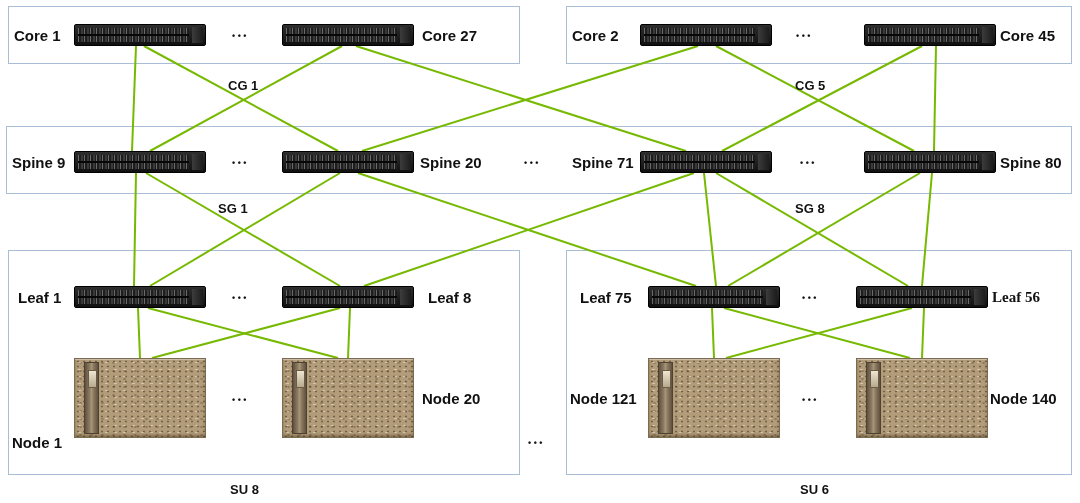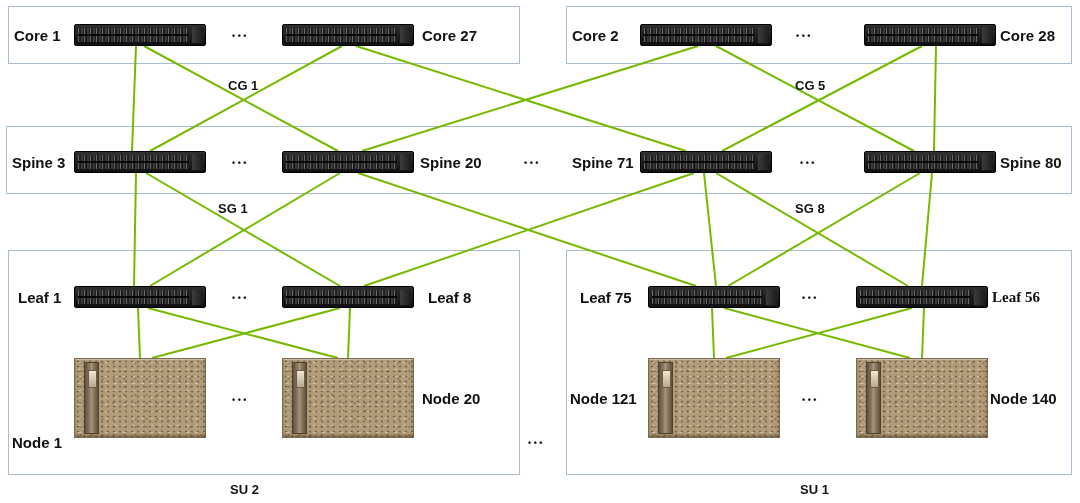--- a/index.html
+++ b/index.html
@@ -98,26 +98,26 @@
   <div class="dev-label" style="left:572px; top:27px;">Core 2</div>
   <div class="switch" style="left:640px; top:24px;">
       <div class="ports"></div>
       <div class="cap"></div>
     </div>
   <div class="dots" style="left:796px; top:31px;">•••</div>
   <div class="switch" style="left:864px; top:24px;">
       <div class="ports"></div>
       <div class="cap"></div>
     </div>
-  <div class="dev-label" style="left:1000px; top:27px;">Core 28</div>
+  <div class="dev-label" style="left:1000px; top:27px;">Core 45</div>
 
   <div class="grp-label" style="left:228px; top:78px;">CG 1</div>
   <div class="grp-label" style="left:795px; top:78px;">CG 5</div>
 
-  <div class="dev-label" style="left:12px; top:154px;">Spine 3</div>
+  <div class="dev-label" style="left:12px; top:154px;">Spine 9</div>
   <div class="switch" style="left:74px; top:151px;">
       <div class="ports"></div>
       <div class="cap"></div>
     </div>
   <div class="dots" style="left:232px; top:158px;">•••</div>
   <div class="switch" style="left:282px; top:151px;">
       <div class="ports"></div>
       <div class="cap"></div>
     </div>
   <div class="dev-label" style="left:420px; top:154px;">Spine 20</div>
@@ -178,16 +178,16 @@
       <div class="strip"></div>
     </div>
   <div class="dots" style="left:802px; top:395px;">•••</div>
   <div class="node" style="left:856px;">
       <div class="strip"></div>
     </div>
   <div class="dev-label" style="left:990px; top:390px;">Node 140</div>
 
   <div class="dots" style="left:528px; top:438px;">•••</div>
 
-  <div class="grp-label" style="left:230px; top:482px;">SU 2</div>
-  <div class="grp-label" style="left:800px; top:482px;">SU 1</div>
+  <div class="grp-label" style="left:230px; top:482px;">SU 8</div>
+  <div class="grp-label" style="left:800px; top:482px;">SU 6</div>
 
 </div>
 
 </body></html>

